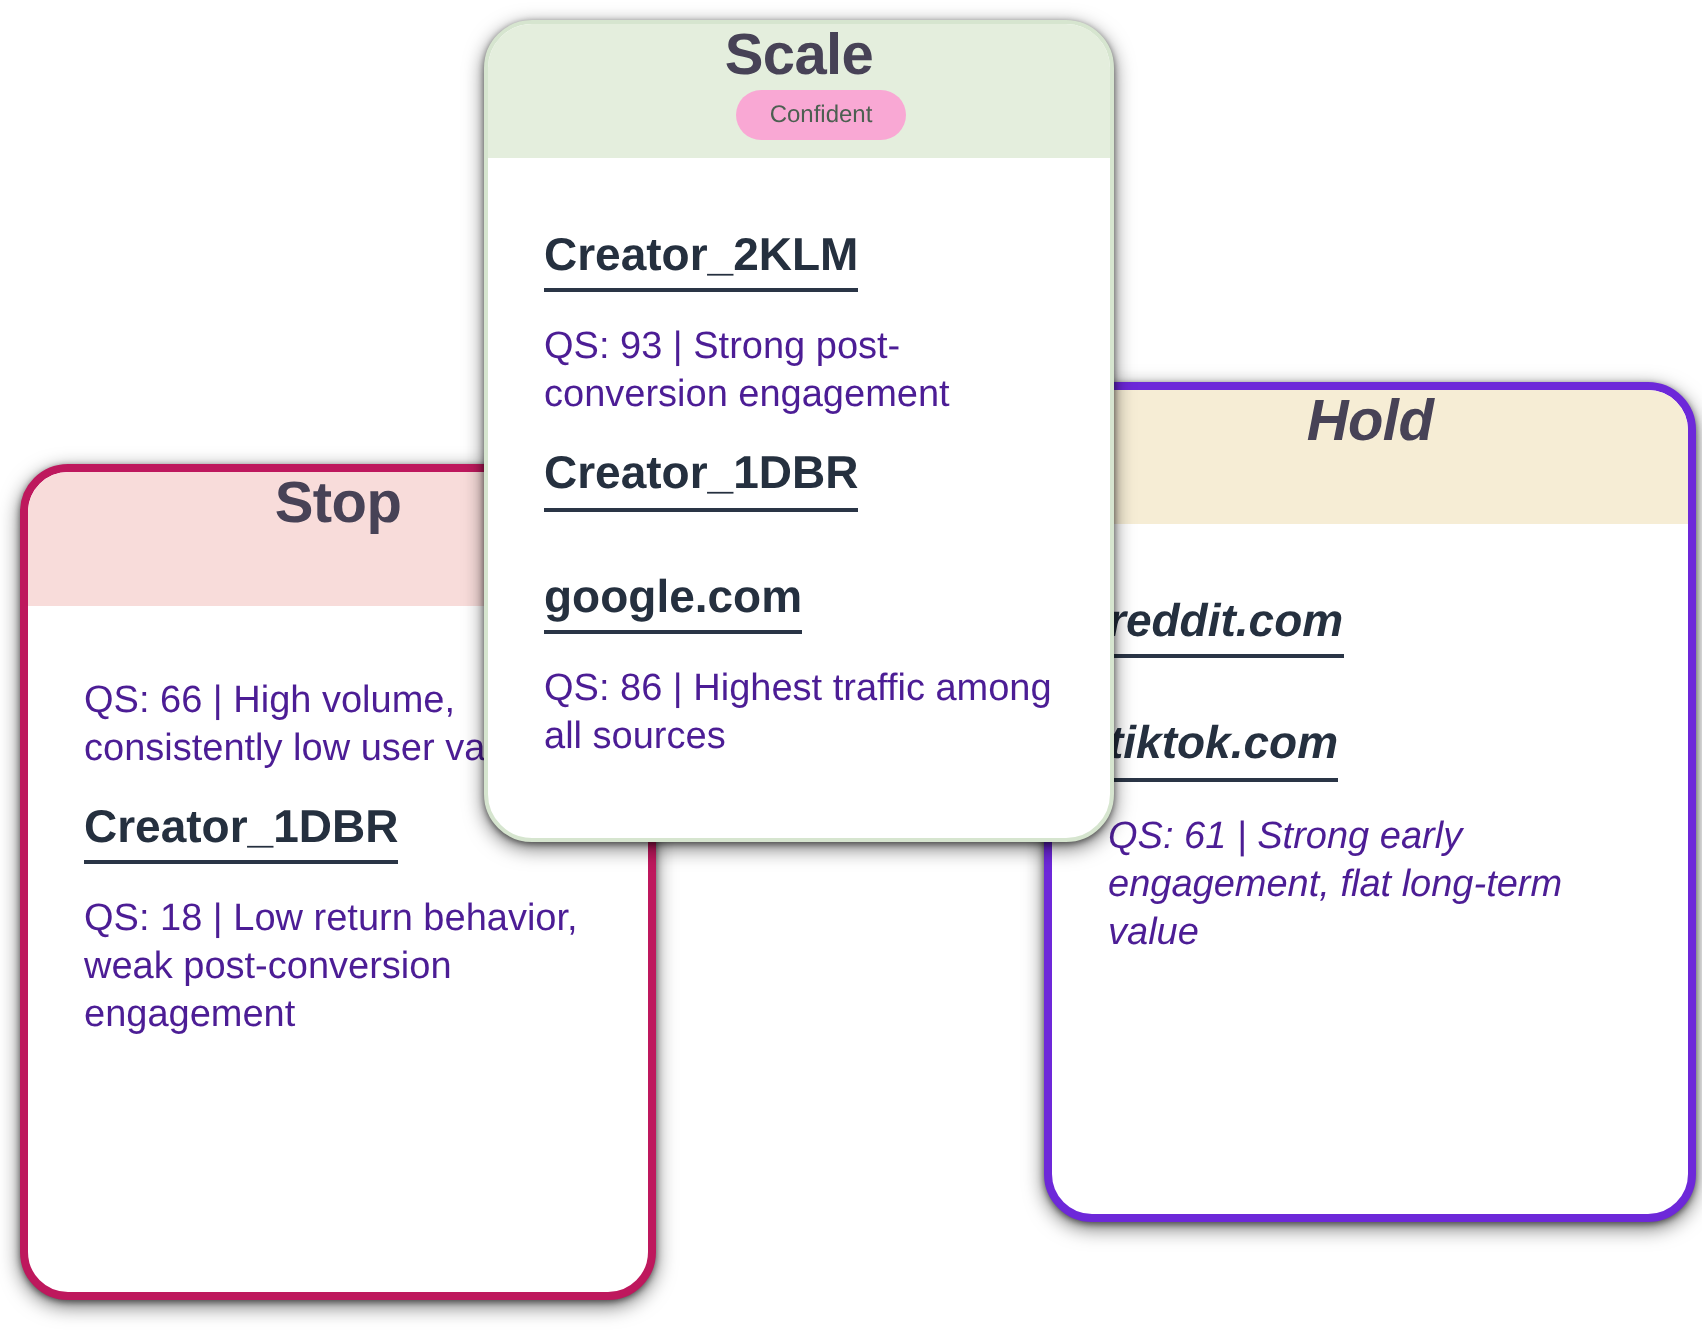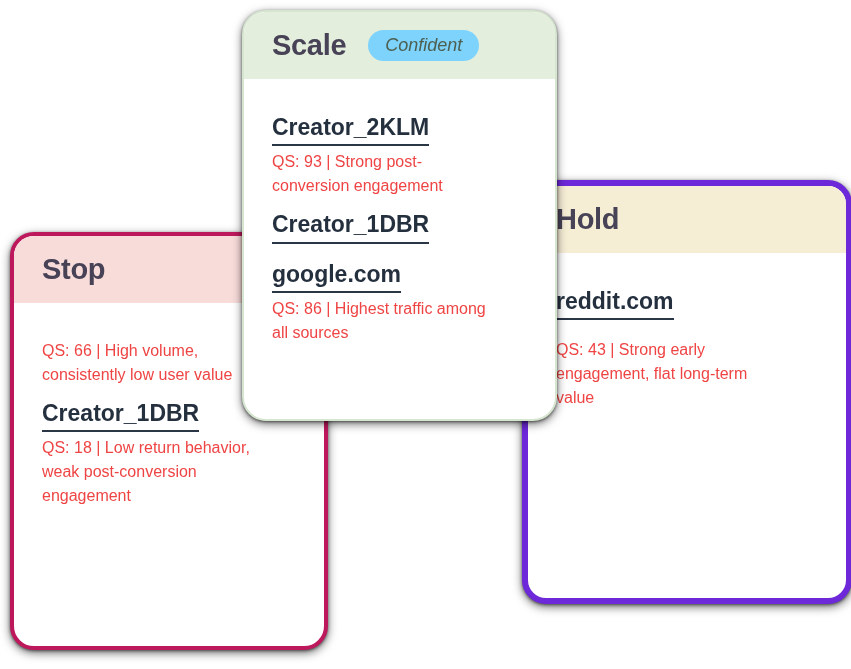--- a/index.html
+++ b/index.html
@@ -14,74 +14,74 @@
 
   .card {
     position: absolute;
     background: #ffffff;
     border-radius: 24px;
     overflow: hidden;
     box-shadow: 0 1px 3px rgba(0,0,0,0.50), 0 3px 10px rgba(0,0,0,0.55);
   }
   .card-stop  { left: 10px;  top: 232px; width: 310px; height: 410px; z-index: 1; border: 4px solid #be185d; }
   .card-scale { left: 242px; top: 10px;  width: 311px; height: 407px; z-index: 3; border: 2px solid #d6e5cf; }
-  .card-hold  { left: 522px; top: 180px; width: 318px; height: 412px; z-index: 2; border: 6px solid #6d28d9; }
+  .card-hold  { left: 522px; top: 191px; width: 318px; height: 412px; z-index: 2; border: 4px solid #6d28d9; font-style: italic; }
 
   .card-header {
     height: 67px;
     display: flex;
     align-items: center;
     padding: 0 28px;
     box-sizing: border-box;
+    flex-direction: column;
   }
   .card-stop  .card-header { background: #f8dcda; }
   .card-scale .card-header { background: #e4eedd; }
   .card-hold  .card-header { background: #f6edd5; }
 
   .card-title {
     font-size: 29px;
     font-weight: 700;
     color: #474256;
     letter-spacing: -0.3px;
   }
 
   .badge {
     margin-left: 22px;
-    background: #7dd3fc;
+    background: #f9a8d4;
     color: #4c5f51;
-    font-size: 18px;
+    font-size: 12px;
     font-weight: 500;
     padding: 6px 17px 7px 17px;
     border-radius: 999px;
     line-height: 1;
-    font-style: italic;
   }
 
   .card-body {
     padding: 36px 24px 0 28px;
   }
 
   .entry { margin-bottom: 14px; }
 
   .entry-name {
     display: inline-block;
     font-size: 23px;
     font-weight: 700;
     line-height: 1.1;
     color: #25303f;
     padding-bottom: 4px;
     border-bottom: 2.5px solid #2a3546;
-    margin-bottom: 4px;
+    margin-bottom: 16px;
     cursor: pointer;
   }
 
   .entry-detail {
-    font-size: 16px;
+    font-size: 19px;
     line-height: 24px;
-    color: #ef4444;
+    color: #4c1d95;
     white-space: pre-line;
   }
 </style>
 </head>
 <body>
 
 <div class="canvas">
 
   <section class="card card-stop">
     <header class="card-header">
@@ -103,21 +103,22 @@
 
   <section class="card card-hold">
     <header class="card-header">
       <span class="card-title">Hold</span>
     </header>
     <div class="card-body">
       <div class="entry">
         <span class="entry-name">reddit.com</span>
       </div>
       <div class="entry">
-        <div class="entry-detail">QS: 43 | Strong early
+        <span class="entry-name">tiktok.com</span>
+        <div class="entry-detail">QS: 61 | Strong early
 engagement, flat long-term
 value</div>
       </div>
     </div>
   </section>
 
   <section class="card card-scale">
     <header class="card-header">
       <span class="card-title">Scale</span>
       <span class="badge">Confident</span>

